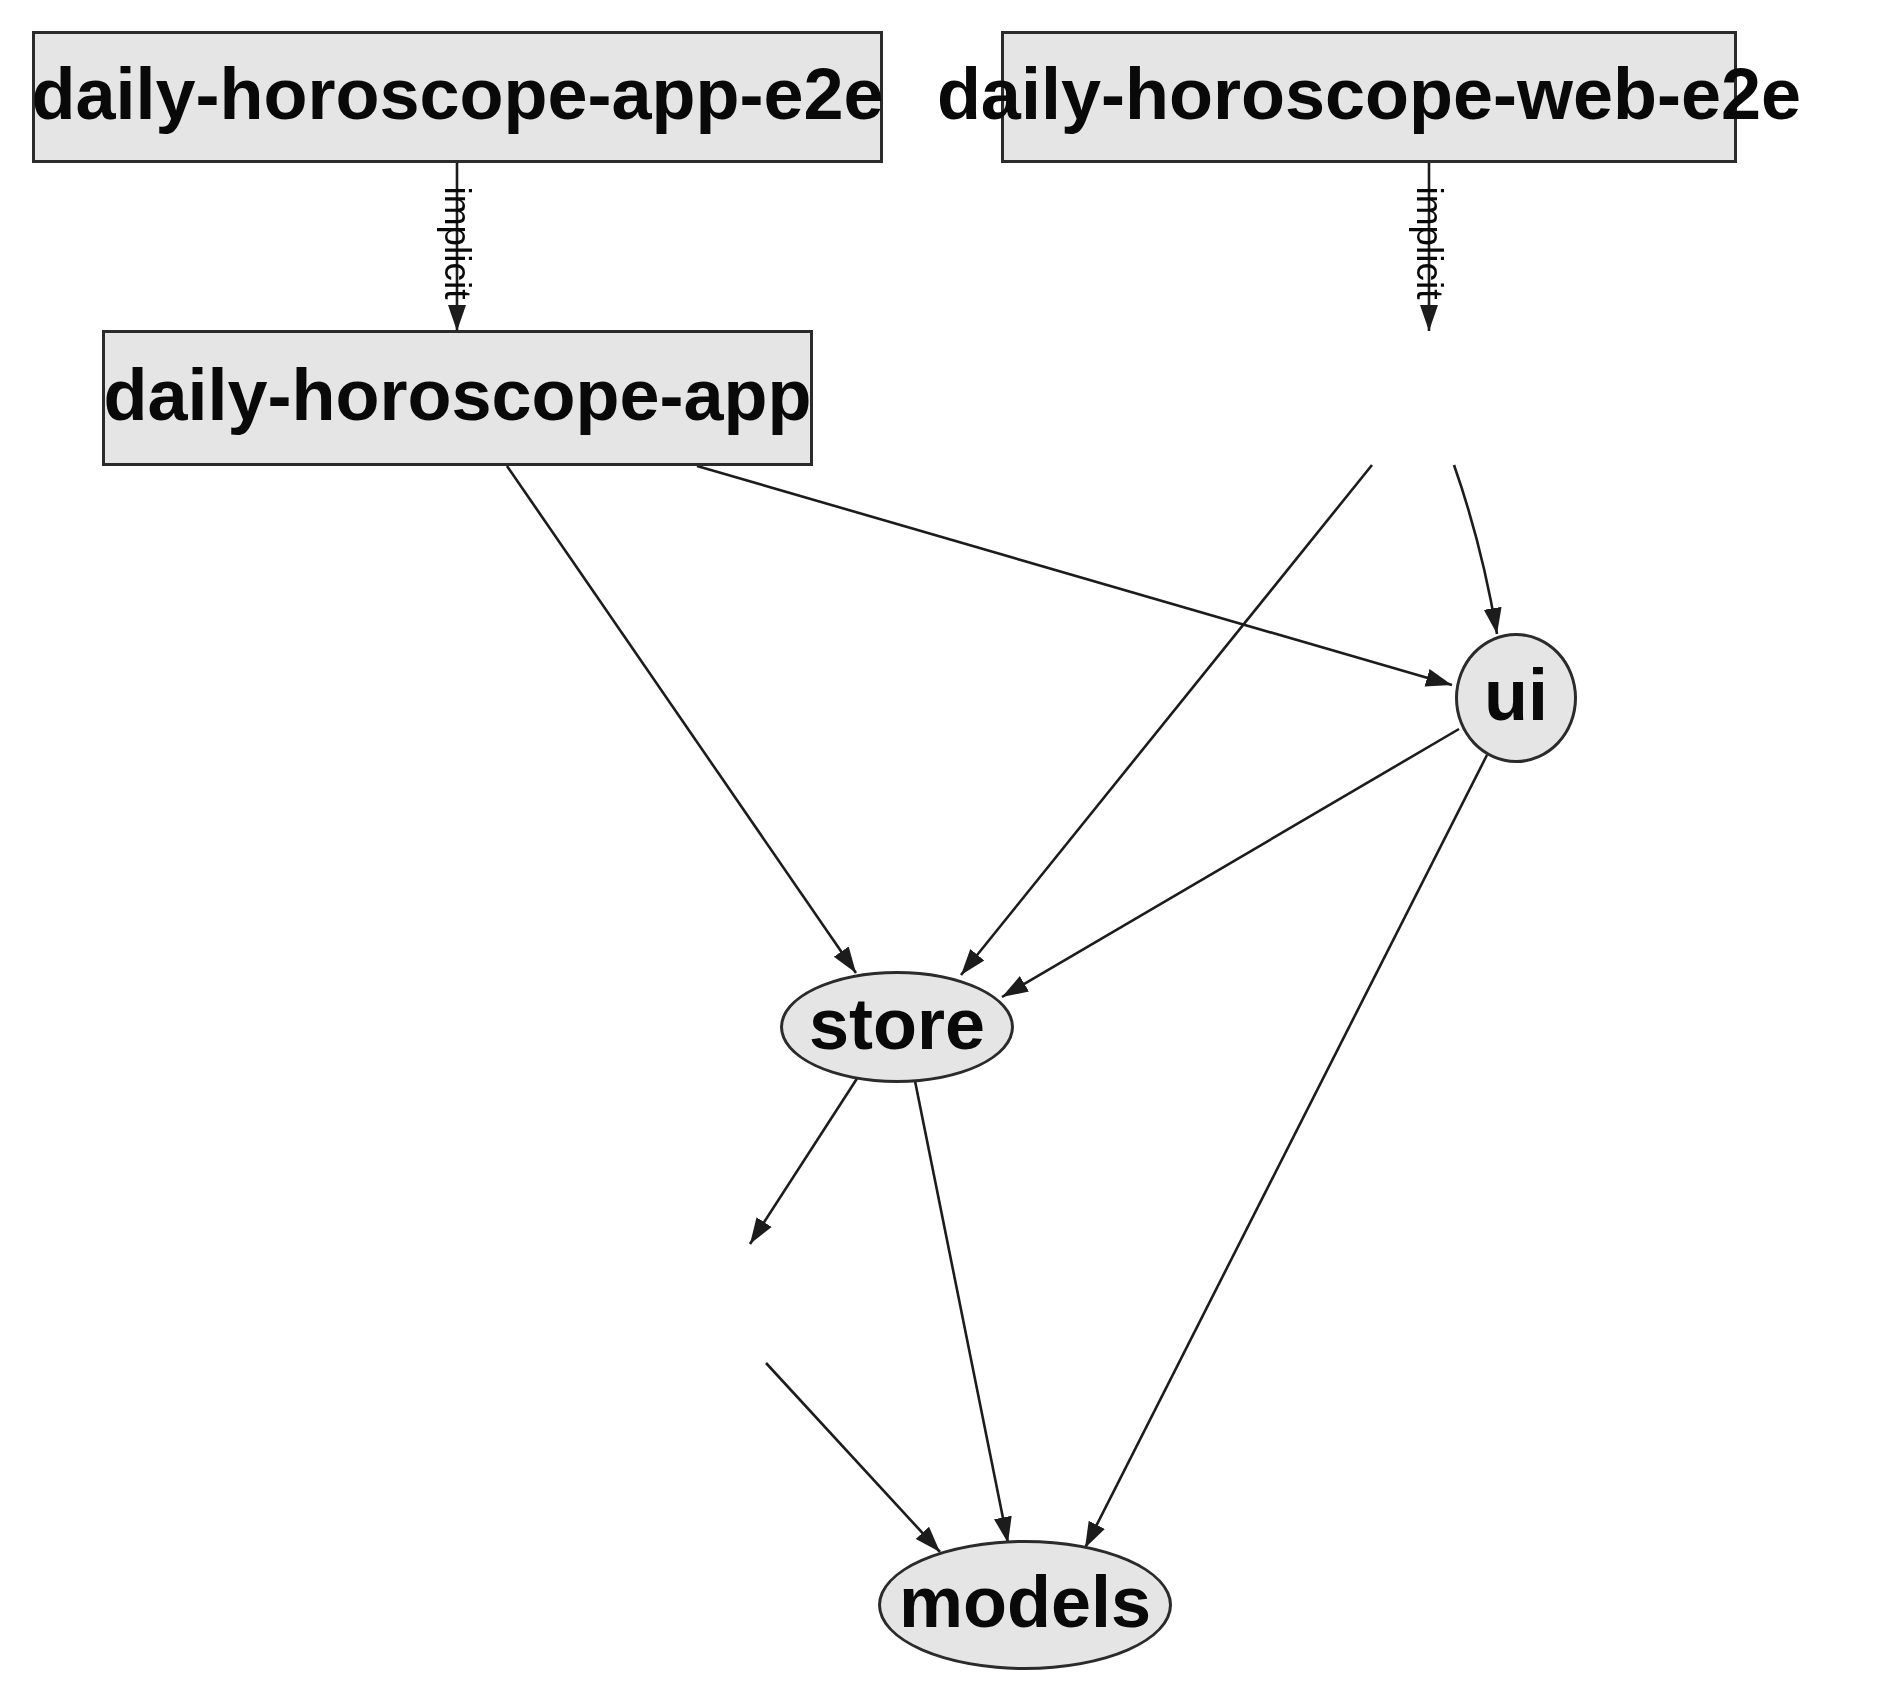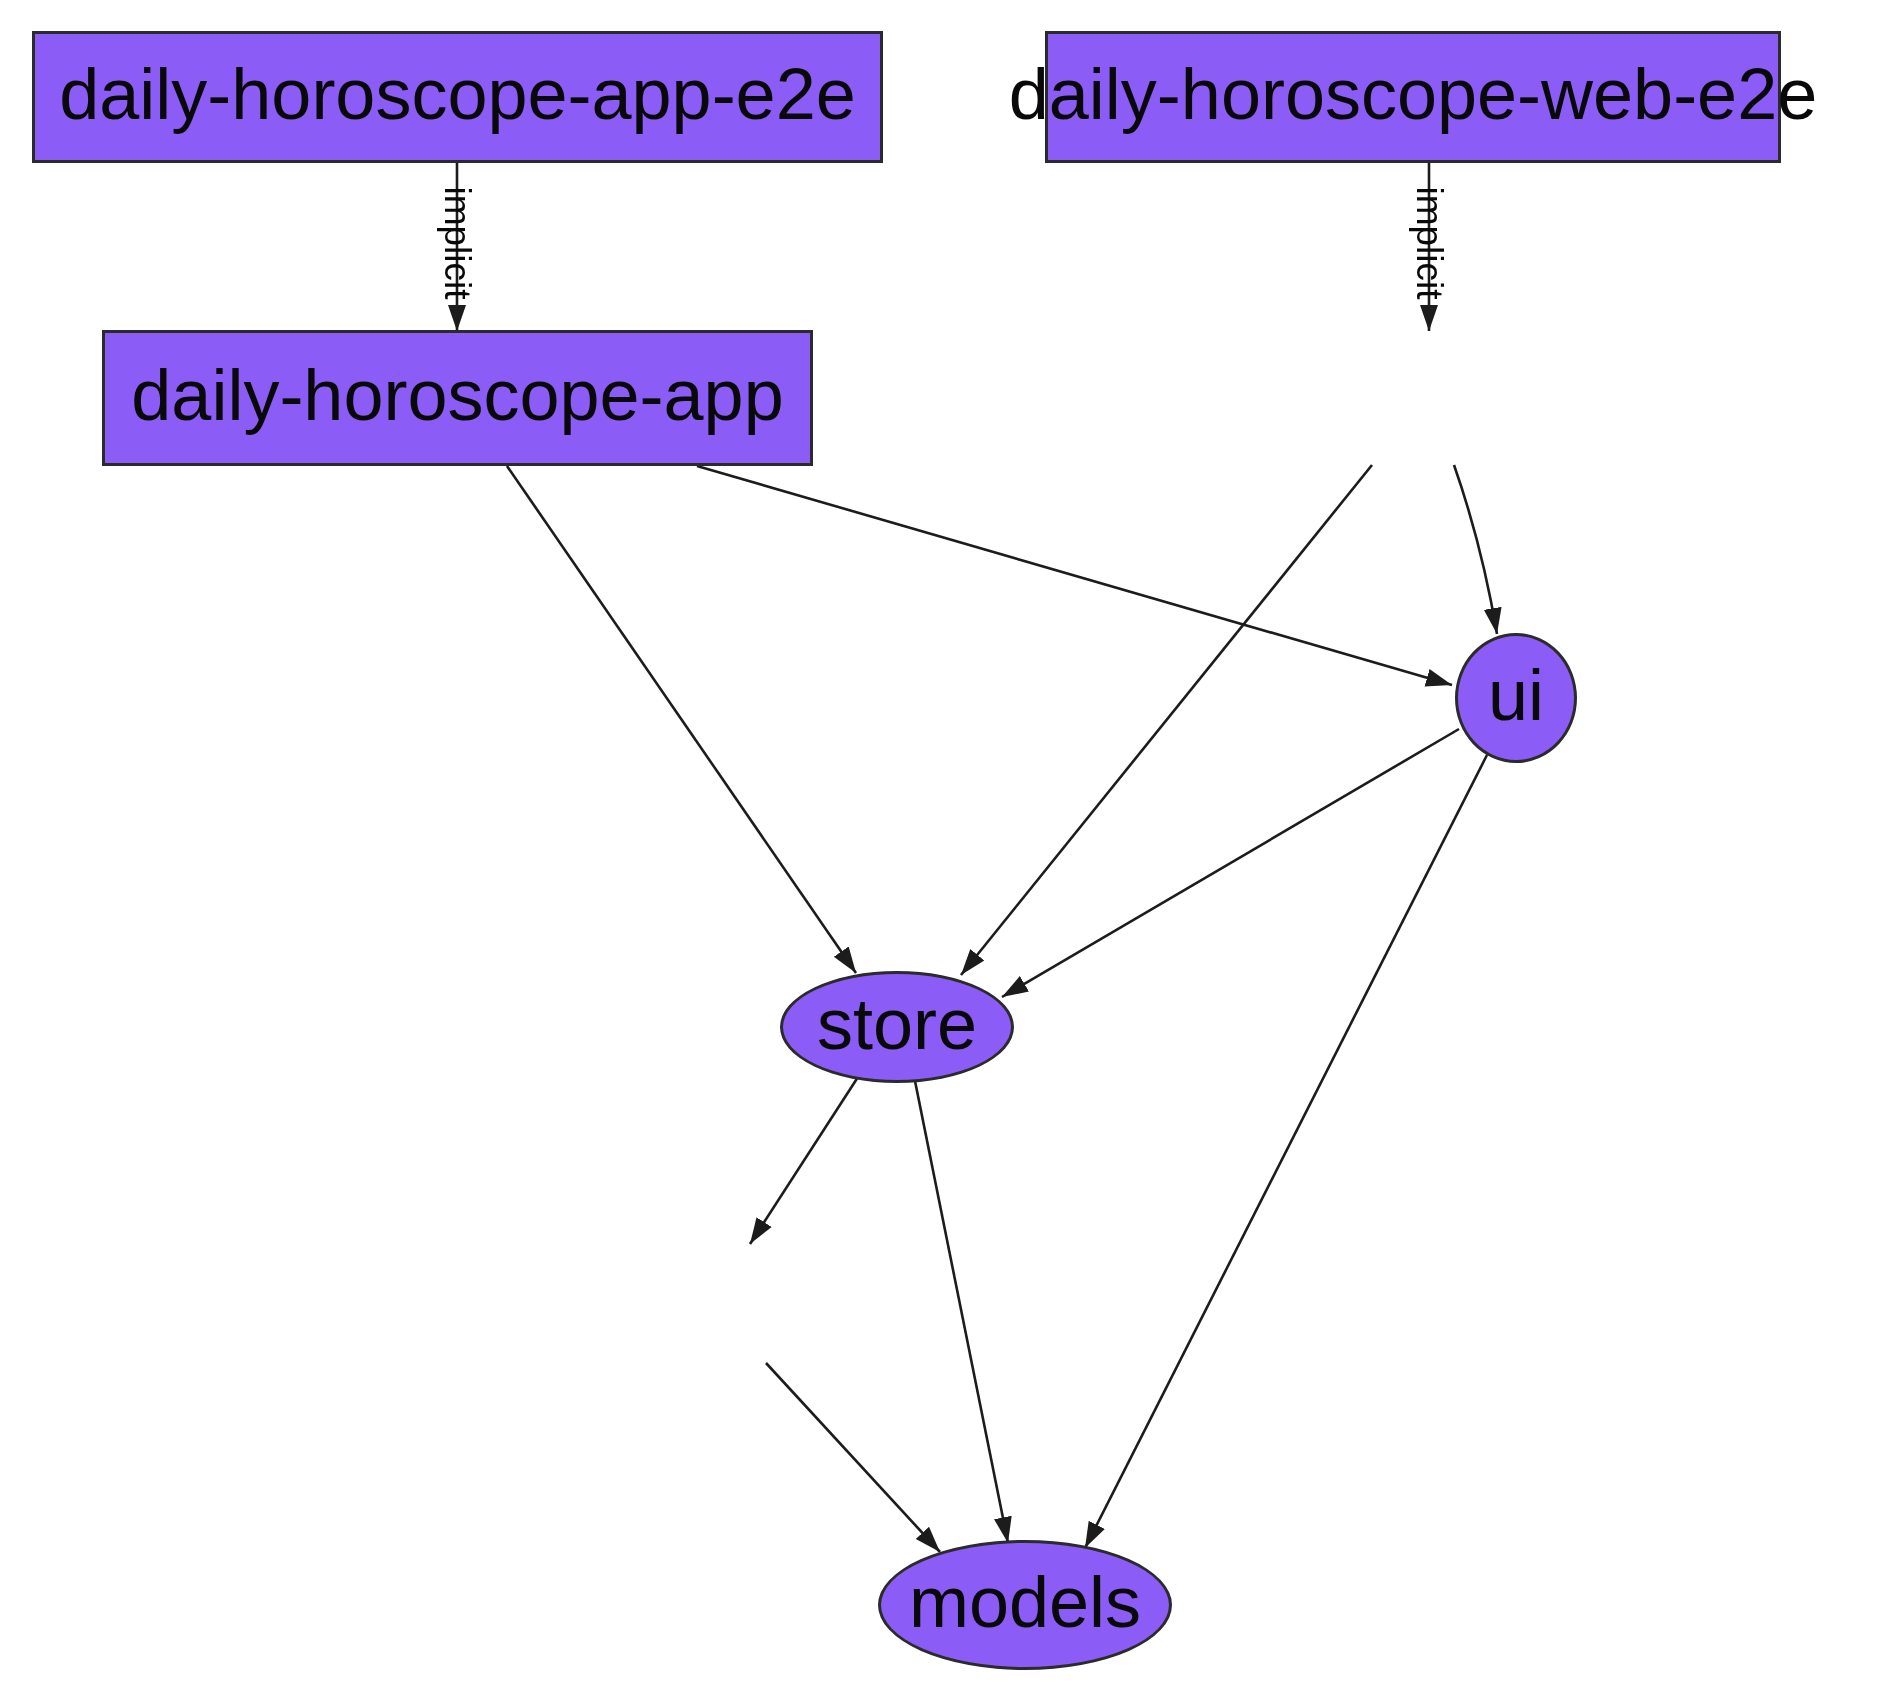--- a/index.html
+++ b/index.html
@@ -19,24 +19,25 @@
     position: absolute;
     left: 0; top: 0;
     width: 1886px;
     height: 1694px;
   }
   .node {
     position: absolute;
     display: flex;
     align-items: center;
     justify-content: center;
-    background: #8b5cf6;
+    background: #e5e5e5;
     border: 3px solid #2b2b2b;
     box-sizing: border-box;
     color: #090909;
+    font-weight: bold;
   }
   .node.rect {
     border-radius: 0;
   }
   .node.ellipse {
     border-radius: 50%;
   }
   .node-label {
     font-size: 72px;
     line-height: 1;
@@ -81,21 +82,21 @@
     </g>
   </svg>
 
   <div class="edge-label" style="left:457px; top:243px;">implicit</div>
   <div class="edge-label" style="left:1429px; top:243px;">implicit</div>
 
   <div class="node rect" style="left:32px; top:31px; width:851px; height:132px;">
     <span class="node-label">daily-horoscope-app-e2e</span>
   </div>
 
-  <div class="node rect" style="left:1045px; top:31px; width:736px; height:132px;">
+  <div class="node rect" style="left:1001px; top:31px; width:736px; height:132px;">
     <span class="node-label">daily-horoscope-web-e2e</span>
   </div>
 
   <div class="node rect" style="left:102px; top:330px; width:711px; height:136px;text-align:right;">
     <span class="node-label">daily-horoscope-app</span>
   </div>
 
 
   <div class="node ellipse" style="left:780px; top:971px; width:234px; height:112px;">
     <span class="node-label">store</span>

